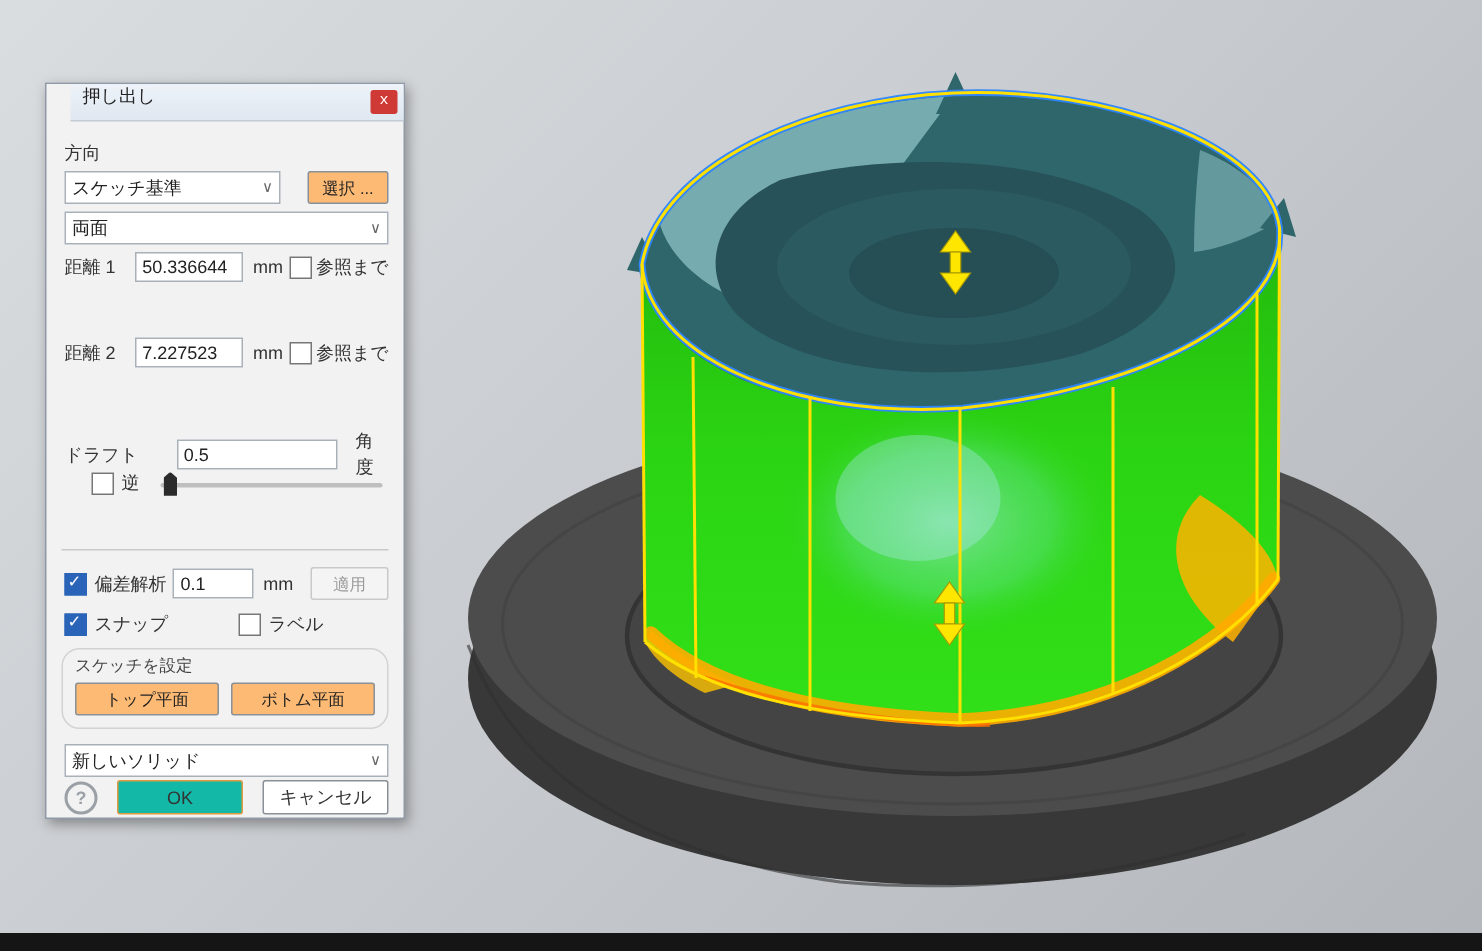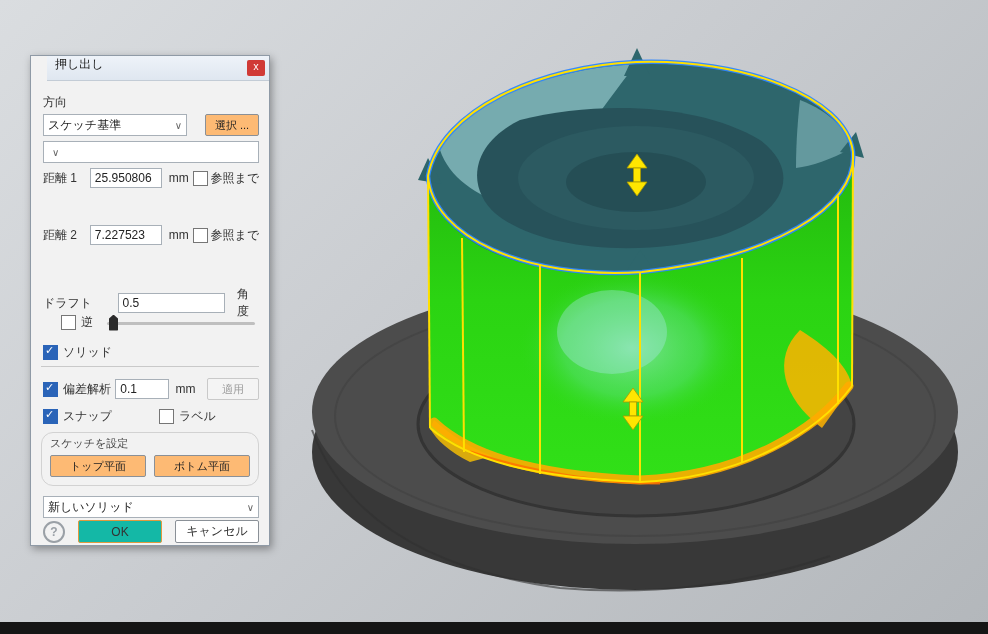--- a/index.html
+++ b/index.html
@@ -152,27 +152,28 @@
     <div class="row" style="top:58px;gap:18px;">
       <div class="combo">
         <span class="val">スケッチ基準</span>
         <span class="chev">∨</span>
       </div>
       <div class="btn" style="width:52px;flex:none;">選択 ...</div>
     </div>
 
     <div class="row" style="top:85px;">
       <div class="combo">
+        <span class="val">両面</span>
         <span class="chev">∨</span>
       </div>
     </div>
 
     <div class="row" style="top:112px;">
       <span class="lbl" style="width:47px;">距離 1</span>
-      <div class="txt" style="width:62px;">25.950806</div>
+      <div class="txt" style="width:62px;">50.336644</div>
       <span class="lbl" style="margin-left:7px;width:24px;">mm</span>
       <span class="cb"></span>
       <span class="cb-lbl" style="margin-left:3px;white-space:nowrap;overflow:hidden;">参照まで</span>
     </div>
 
     <div class="row" style="top:169px;">
       <span class="lbl" style="width:47px;">距離 2</span>
       <div class="txt" style="width:62px;">7.227523</div>
       <span class="lbl" style="margin-left:7px;width:24px;">mm</span>
       <span class="cb"></span>
@@ -188,24 +189,20 @@
     <div class="row" style="top:258px;">
       <span style="width:18px;"></span>
       <span class="cb"></span>
       <span class="cb-lbl">逆</span>
       <div class="slider">
         <div class="track"></div>
         <div class="handle"></div>
       </div>
     </div>
 
-    <div class="row" style="top:288px;">
-      <span class="cb checked"></span>
-      <span class="cb-lbl">ソリッド</span>
-    </div>
 
     <div class="sep" style="top:310px;"></div>
 
     <div class="row" style="top:322px;">
       <span class="cb checked"></span>
       <span class="cb-lbl" style="width:58px;">偏差解析</span>
       <div class="txt" style="width:48px;">0.1</div>
       <span class="lbl" style="margin-left:7px;width:26px;">mm</span>
       <div class="btn gray" style="width:50px;flex:none;margin-left:8px;">適用</div>
     </div>

